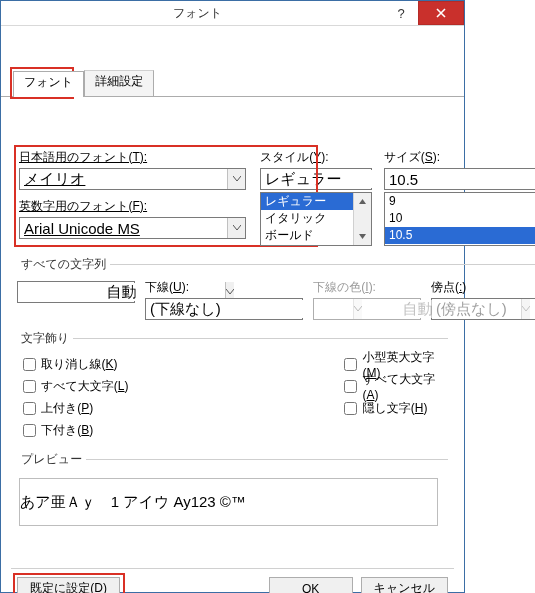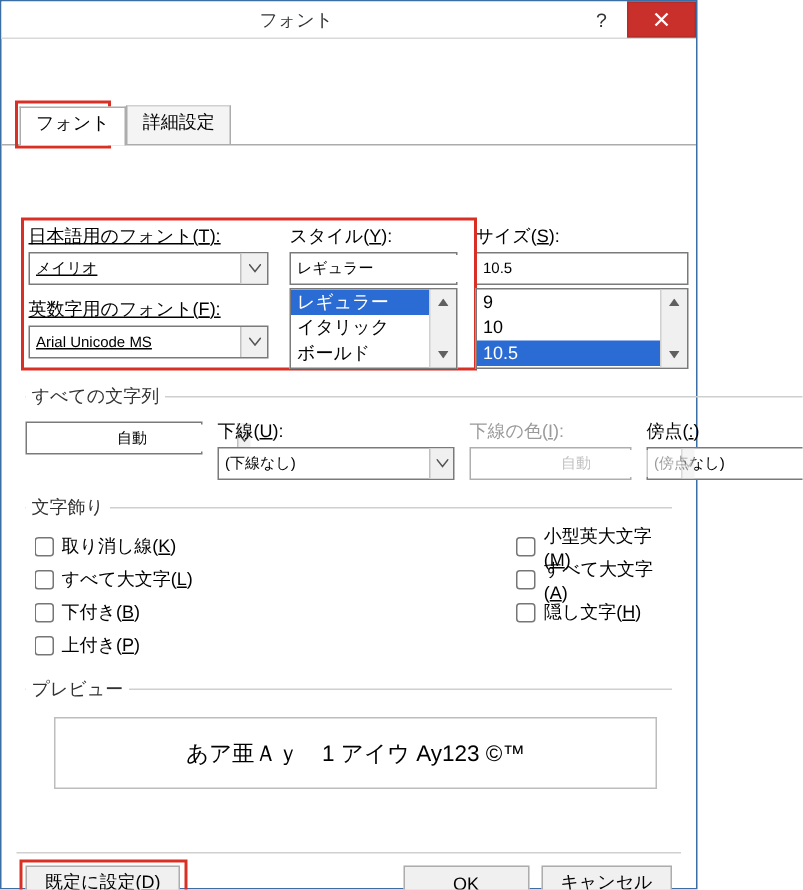--- a/index.html
+++ b/index.html
@@ -12,35 +12,35 @@
   .tabs{display:flex;align-items:flex-end;height:26px;padding-left:12px;border-bottom:1px solid #acacac;margin-top:4px;}
   .tab{padding:3px 10px 3px 10px;border:1px solid #acacac;border-bottom:none;background:#fff;height:19px;line-height:15px;font-size:12px;}
   .tab.inactive{background:#f4f4f4;border-top-color:#d0d0d0;}
   .tab.active{position:relative;z-index:2;top:1px;background:#fff;}
   .hl-red{border:2px solid #d93025;}
   .content{flex:1;padding:10px 16px 6px 16px;display:flex;flex-direction:column;}
   .row{display:flex;}
   .lbl{font-size:12px;}
   .u{text-decoration:underline;}
   .combo{display:flex;align-items:center;border:1px solid #7a7a7a;height:20px;background:#fff;}
-  .combo input{flex:1;border:none;height:18px;padding:0 4px;font-size:10px;font-family:inherit;outline:none;}
+  .combo input{flex:1;border:none;height:18px;padding:0 4px;font-size:15px;font-family:inherit;outline:none;}
   .combo .drop{width:17px;height:100%;display:flex;align-items:center;justify-content:center;border-left:1px solid #c0c0c0;background:#f0f0f0;}
   .combo .drop svg{display:block;}
   .listbox{border:1px solid #7a7a7a;height:52px;overflow:hidden;background:#fff;position:relative;}
   .listbox .items{position:absolute;left:0;top:0;right:17px;bottom:0;}
   .listbox .li{padding:1px 4px;font-size:12px;line-height:15px;height:15px;}
   .listbox .li.sel{background:#2a6bd4;color:#fff;}
   .listbox .sb{position:absolute;right:0;top:0;width:17px;height:100%;background:#f0f0f0;border-left:1px solid #d0d0d0;display:flex;flex-direction:column;align-items:center;justify-content:space-between;}
   .listbox .sb .arr{width:100%;height:17px;display:flex;align-items:center;justify-content:center;}
   fieldset{border:none;border-top:1px solid #cfcfcf;margin:8px 0 2px 0;padding:6px 0 0 0;}
   fieldset>legend{padding:0 4px;font-size:12px;color:#333;}
   .disabled{color:#9a9a9a;}
   .check{display:flex;align-items:center;height:22px;}
   .check input{margin:0 5px 0 0;width:13px;height:13px;}
-  .preview-box{border:1px solid #bdbdbd;height:46px;margin:4px 10px 0 19px;display:flex;align-items:center;justify-content:center;font-size:15px;}
+  .preview-box{border:1px solid #bdbdbd;height:46px;margin:4px 10px 0 2px;display:flex;align-items:center;font-size:15px;}
   .divider{border-top:1px solid #d0d0d0;margin:40px -6px 8px -6px;}
   .footer{display:flex;align-items:center;padding:0 0 4px 0;}
   .btn-std{height:23px;border:1px solid #adadad;background:#f0f0f0;padding:0 12px;font-size:12px;font-family:inherit;}
   .btn-std.wide{min-width:84px;}
   .gap{flex:1;}
 </style>
 </head>
 <body>
 
 <div class="window">
@@ -215,25 +215,25 @@
           <label class="check">
               <input type="checkbox" style="">
               <span><span>取り消し線(</span><span class="u">K</span><span>)</span></span>
             </label>
           <label class="check">
               <input type="checkbox" style="">
               <span><span>すべて大文字(</span><span class="u">L</span><span>)</span></span>
             </label>
           <label class="check">
               <input type="checkbox" style="">
+              <span><span>上付き(</span><span class="u">P</span><span>)</span></span>
+            </label>
+          <label class="check">
+              <input type="checkbox" style="">
               <span><span>下付き(</span><span class="u">B</span><span>)</span></span>
-            </label>
-          <label class="check">
-              <input type="checkbox" style="">
-              <span><span>上付き(</span><span class="u">P</span><span>)</span></span>
             </label>
         </div>
         <div style="width:50%;padding-left:110px;box-sizing:border-box;">
           <label class="check">
               <input type="checkbox" style="">
               <span><span>小型英大文字(</span><span class="u">M</span><span>)</span></span>
             </label>
           <label class="check">
               <input type="checkbox" style="">
               <span><span>すべて大文字(</span><span class="u">A</span><span>)</span></span>

